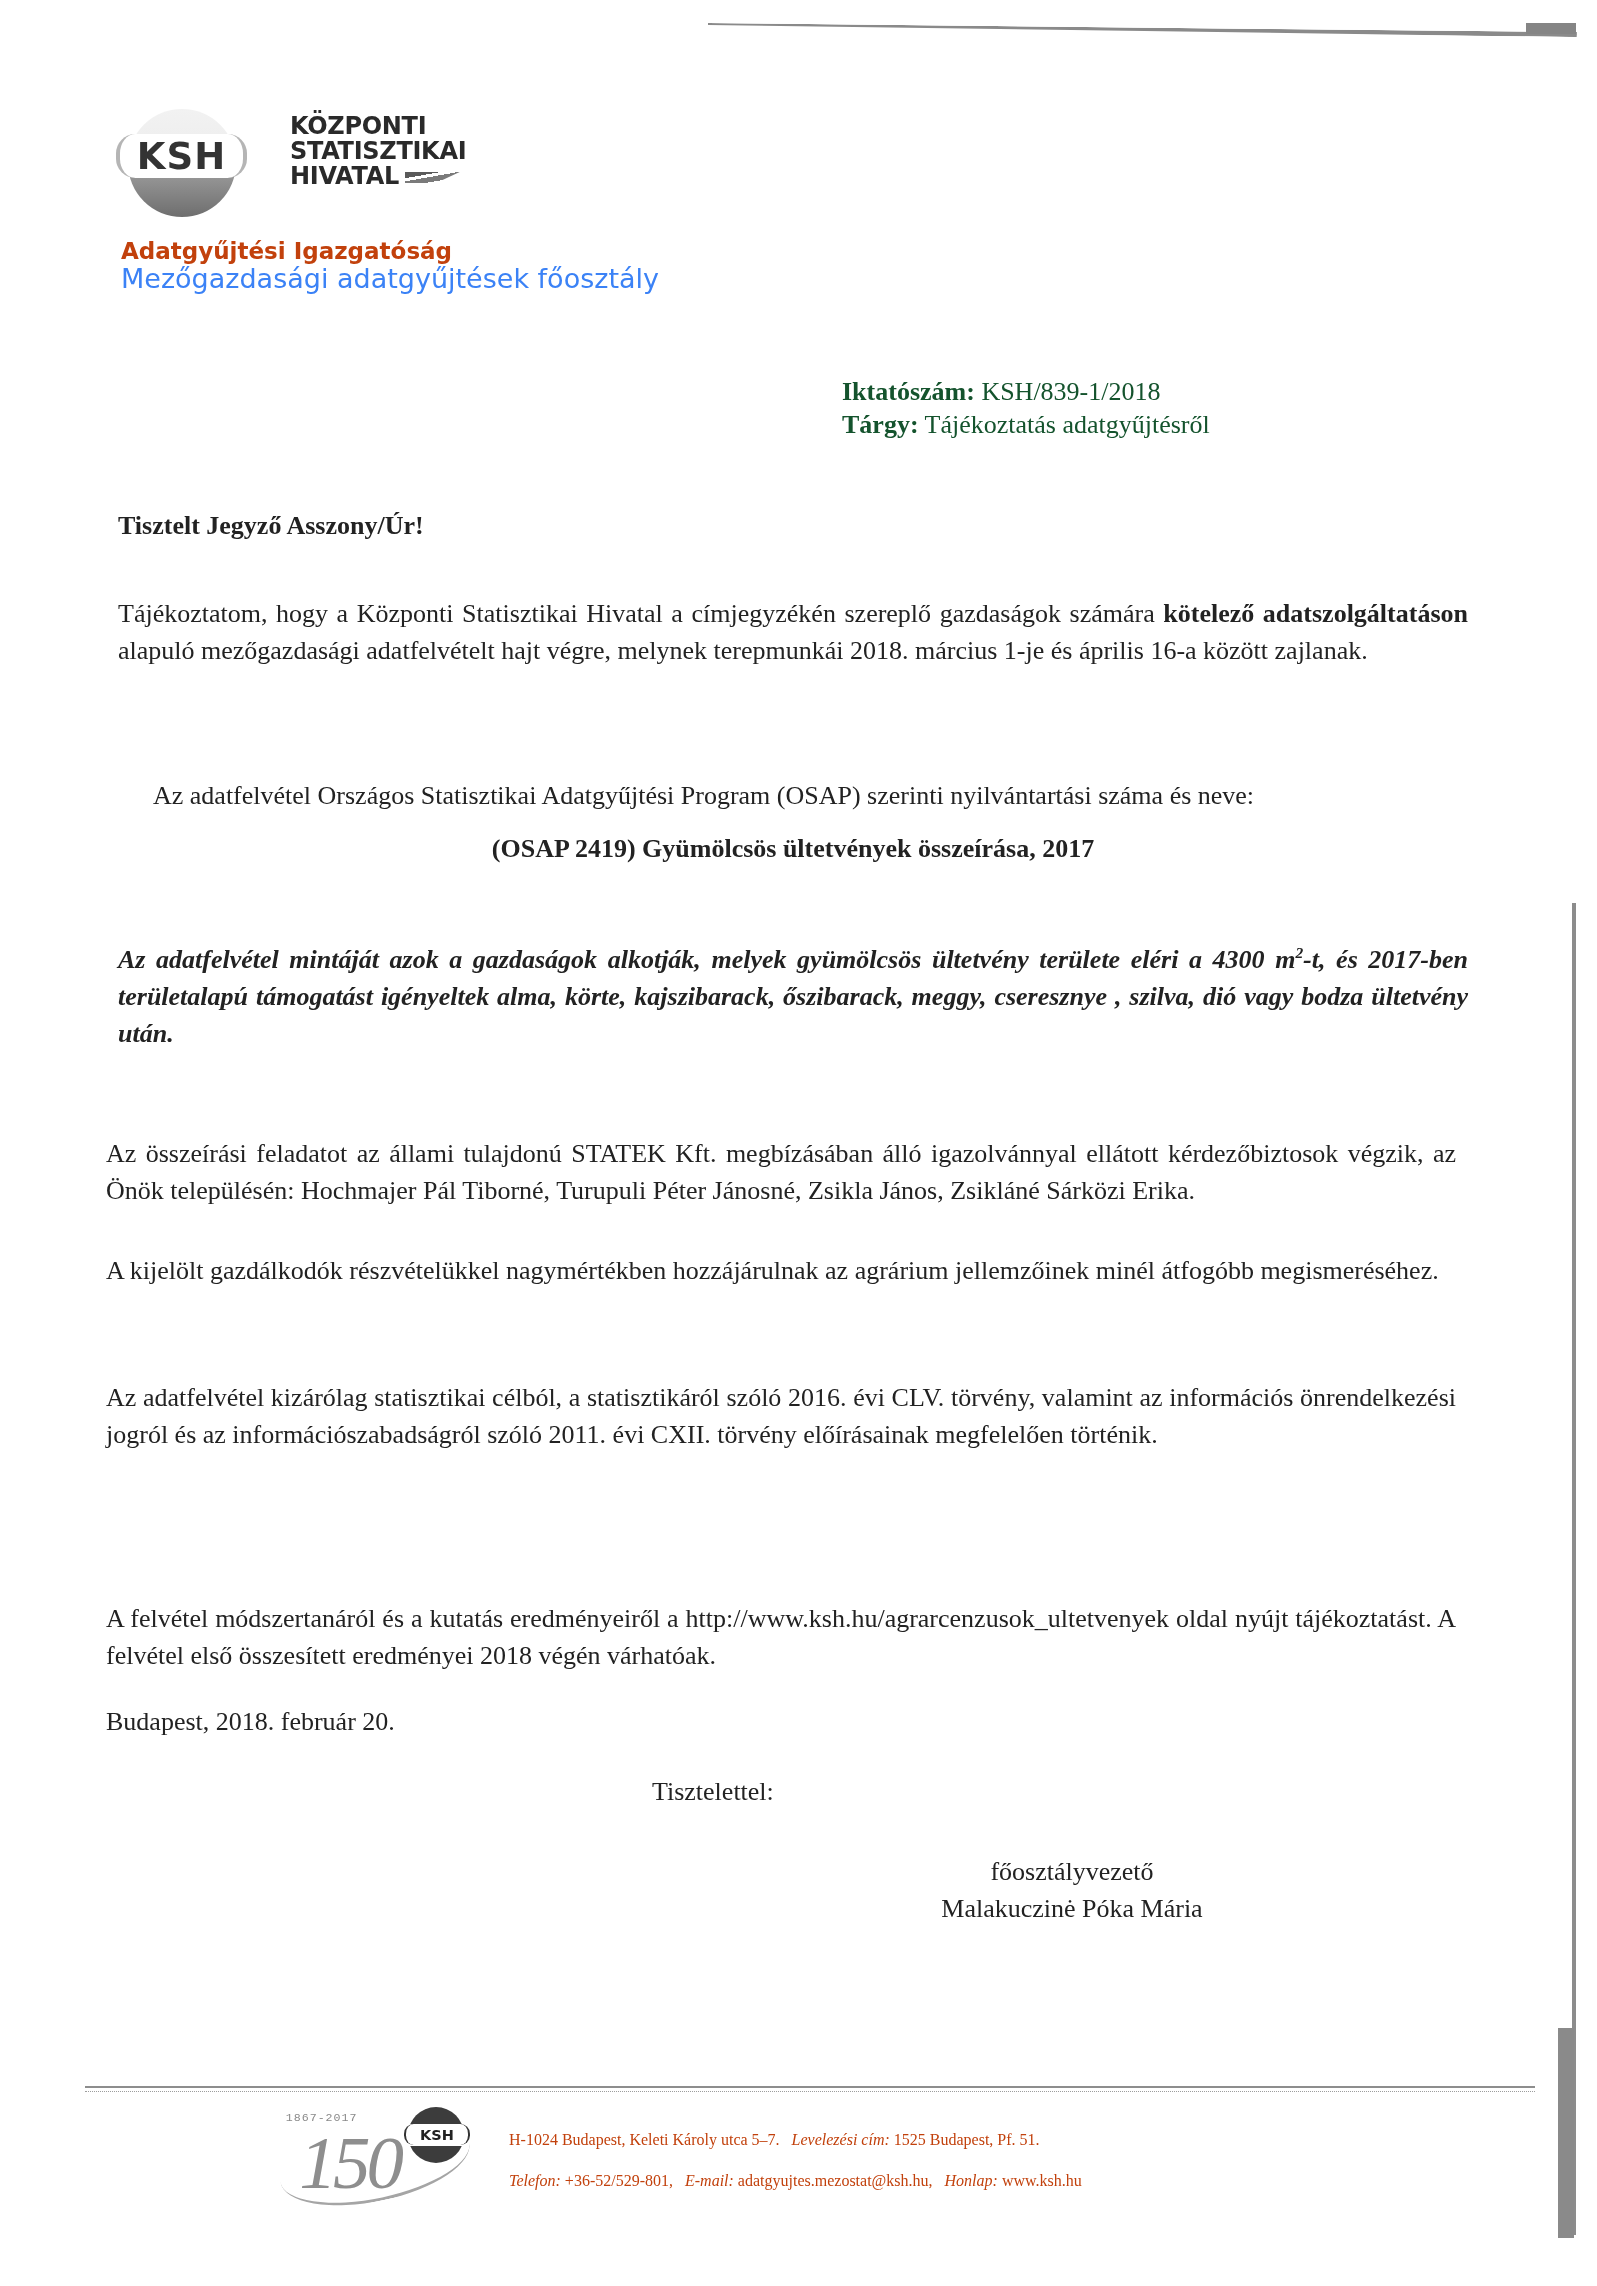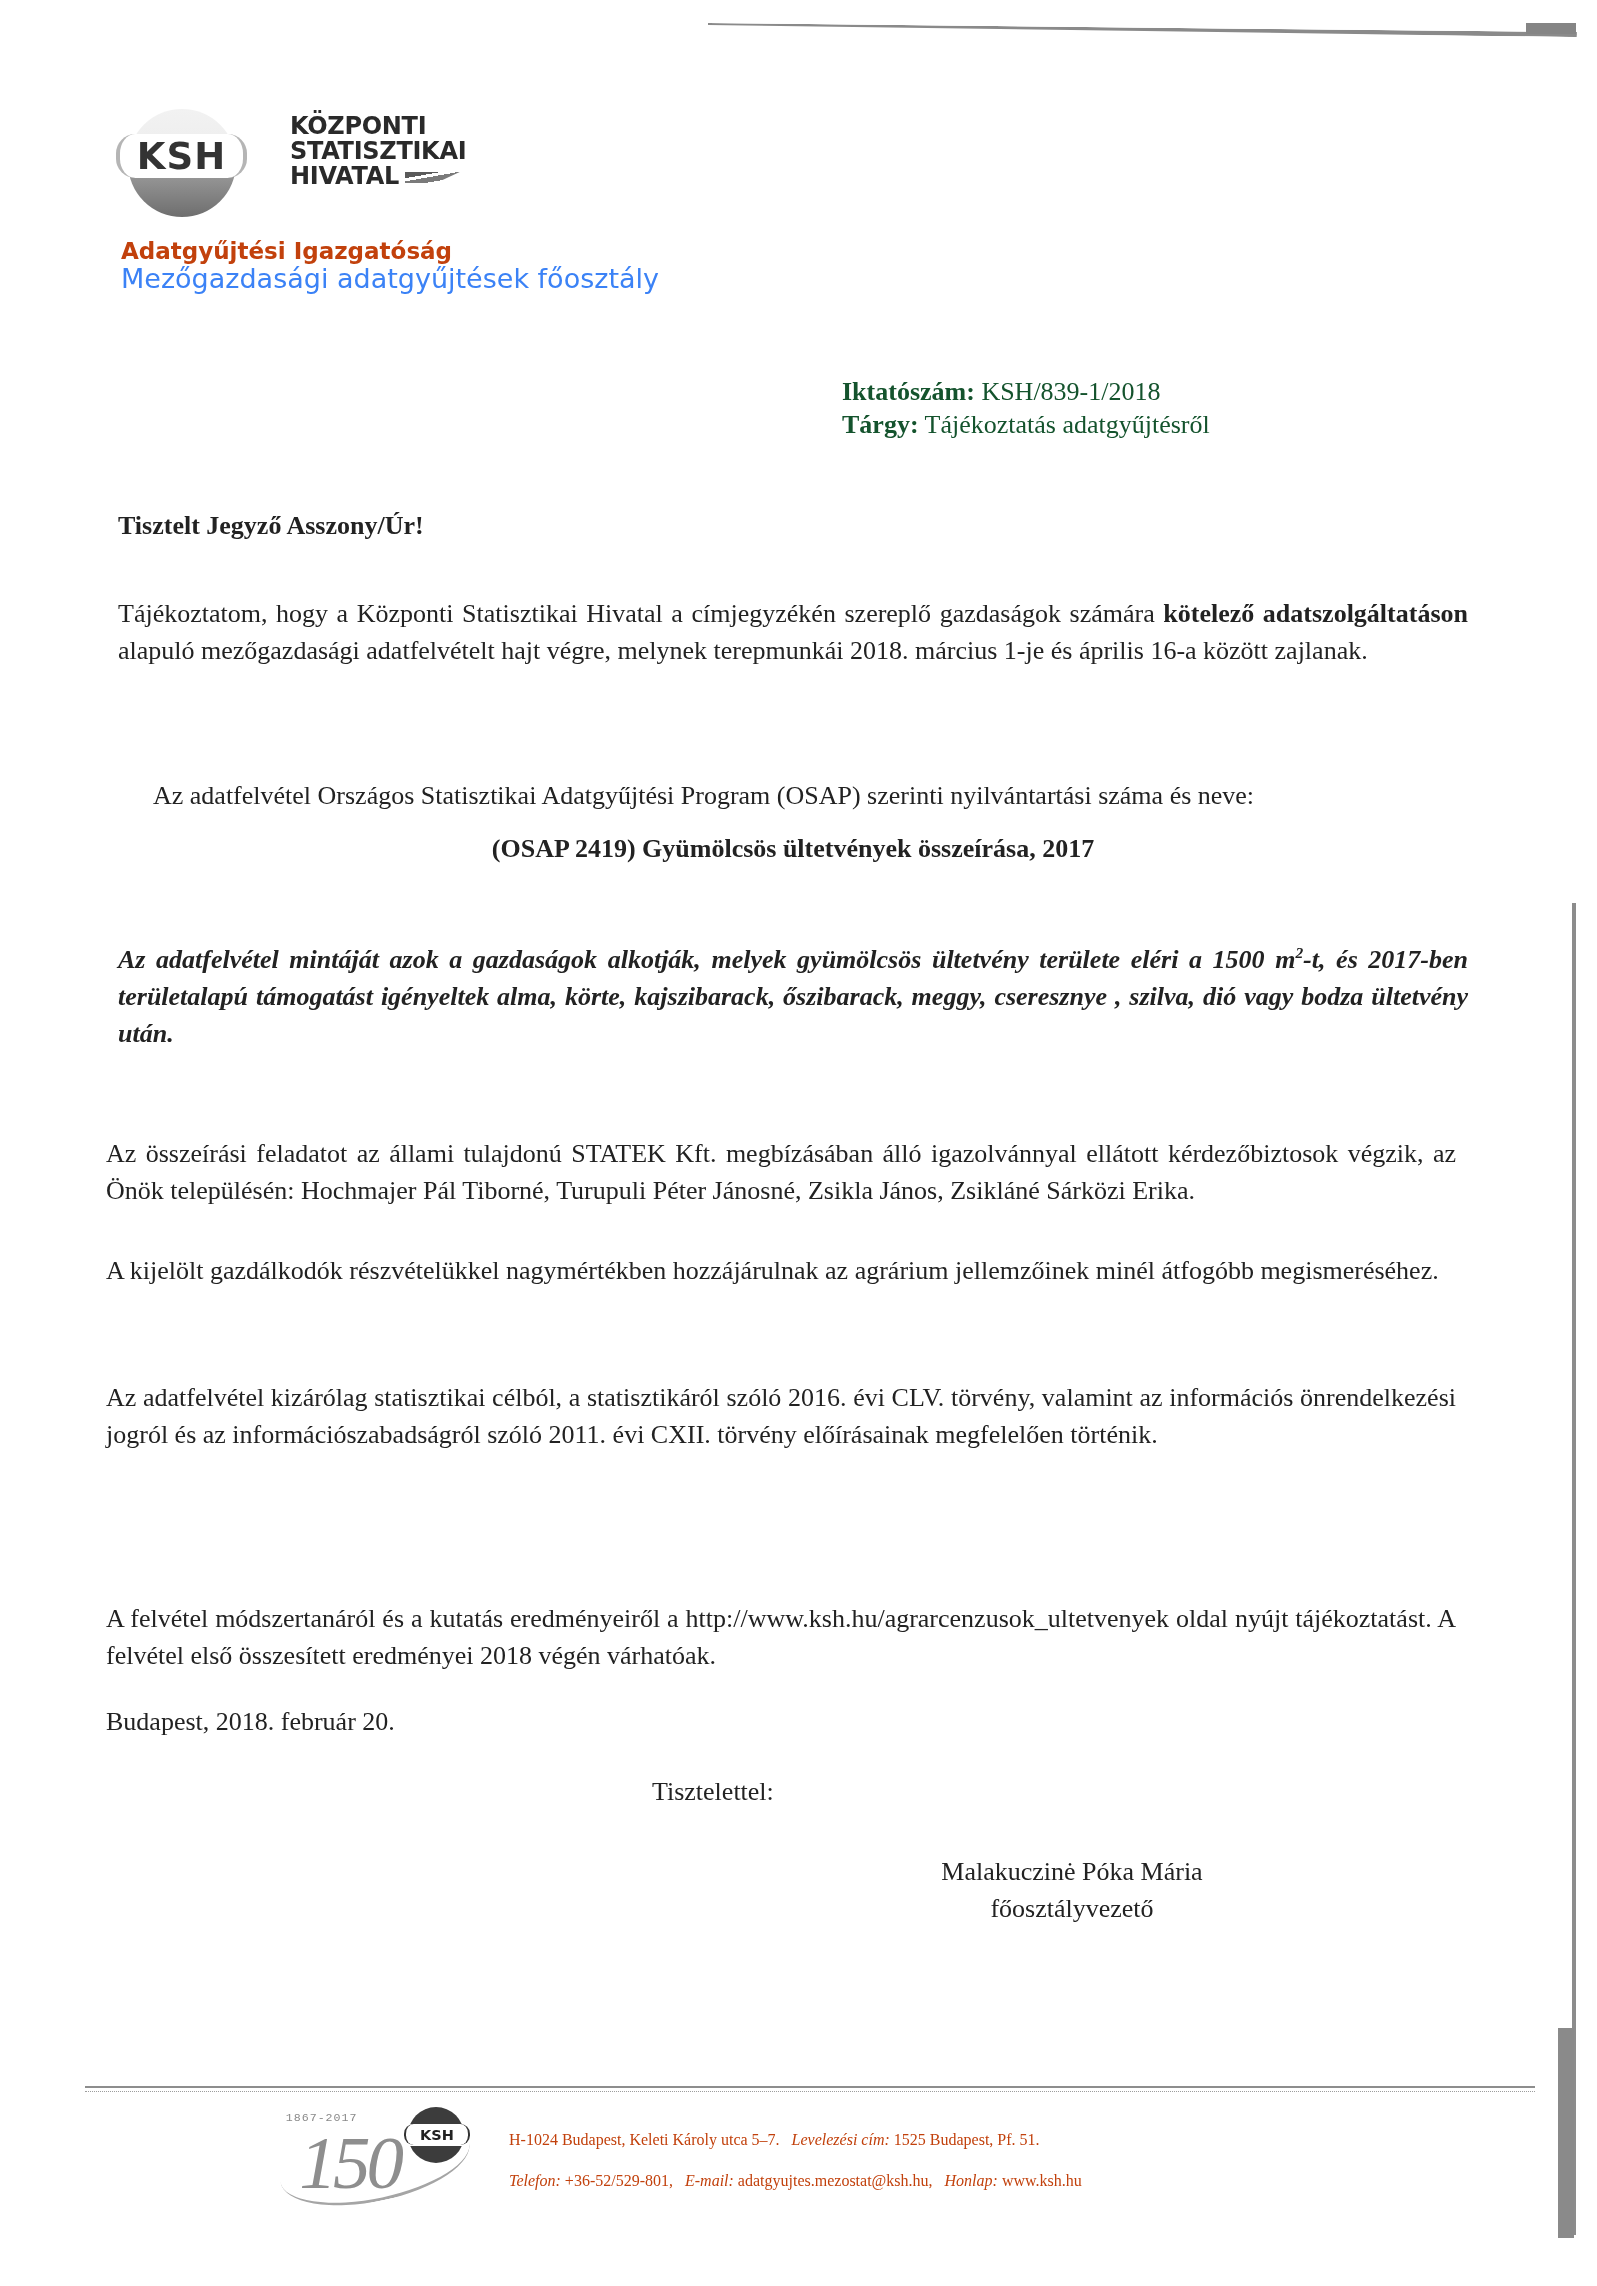--- a/index.html
+++ b/index.html
@@ -135,33 +135,33 @@
   <div><b>Tárgy:</b> <span>Tájékoztatás adatgyűjtésről</span></div>
 </div>
 
 <div class="abs text salutation">Tisztelt Jegyző Asszony/Úr!</div>
 
 <div class="abs text para p1"><span>Tájékoztatom, hogy a Központi Statisztikai Hivatal a címjegyzékén szereplő gazdaságok számára </span><b>kötelező adatszolgáltatáson</b><span> alapuló mezőgazdasági adatfelvételt hajt végre, melynek terepmunkái 2018. március 1-je és április 16-a között zajlanak.</span></div>
 
 <div class="abs text p2">Az adatfelvétel Országos Statisztikai Adatgyűjtési Program (OSAP) szerinti nyilvántartási száma és neve:</div>
 <div class="abs text osap-title">(OSAP 2419) Gyümölcsös ültetvények összeírása, 2017</div>
 
-<div class="abs text para p3"><span>Az adatfelvétel mintáját azok a gazdaságok alkotják, melyek gyümölcsös ültetvény területe eléri a 1500 m</span><sup style="font-size:15.4px">2</sup><span>-t, és 2017-ben területalapú támogatást igényeltek alma, körte, kajszibarack, őszibarack, meggy, cseresznye , szilva, dió vagy bodza ültetvény után.</span></div>
+<div class="abs text para p3"><span>Az adatfelvétel mintáját azok a gazdaságok alkotják, melyek gyümölcsös ültetvény területe eléri a 4300 m</span><sup style="font-size:15.4px">2</sup><span>-t, és 2017-ben területalapú támogatást igényeltek alma, körte, kajszibarack, őszibarack, meggy, cseresznye , szilva, dió vagy bodza ültetvény után.</span></div>
 
 <div class="abs text para p4">Az összeírási feladatot az állami tulajdonú STATEK Kft. megbízásában álló igazolvánnyal ellátott kérdezőbiztosok végzik, az Önök településén: Hochmajer Pál Tiborné, Turupuli Péter Jánosné, Zsikla János, Zsikláné Sárközi Erika.</div>
 <div class="abs text para p5">A kijelölt gazdálkodók részvételükkel nagymértékben hozzájárulnak az agrárium jellemzőinek minél átfogóbb megismeréséhez.</div>
 <div class="abs text para p6">Az adatfelvétel kizárólag statisztikai célból, a statisztikáról szóló 2016. évi CLV. törvény, valamint az információs önrendelkezési jogról és az információszabadságról szóló 2011. évi CXII. törvény előírásainak megfelelően történik.</div>
 
 <div class="abs text para p7"><span>A felvétel módszertanáról és a kutatás eredményeiről a </span><span>http://www.ksh.hu/agrarcenzusok_ultetvenyek</span><span>  oldal nyújt tájékoztatást. A felvétel első összesített eredményei 2018 végén várhatóak.</span></div>
 
 <div class="abs text date">Budapest, 2018. február 20.</div>
 <div class="abs text closing">Tisztelettel:</div>
 <div class="abs text signer">
+  <div>főosztályvezető</div>
   <div>Malakuczinė Póka Mária</div>
-  <div>főosztályvezető</div>
 </div>
 
 <div class="abs footer-rule"></div>
 <div class="abs anniv">
   <div class="abs anniv-swoosh"></div>
   <div class="abs anniv-years">1867-2017</div>
   <div class="abs anniv-150">150</div>
   <div class="abs mini-logo"></div>
   <div class="abs mini-ksh">KSH</div>
 </div>

